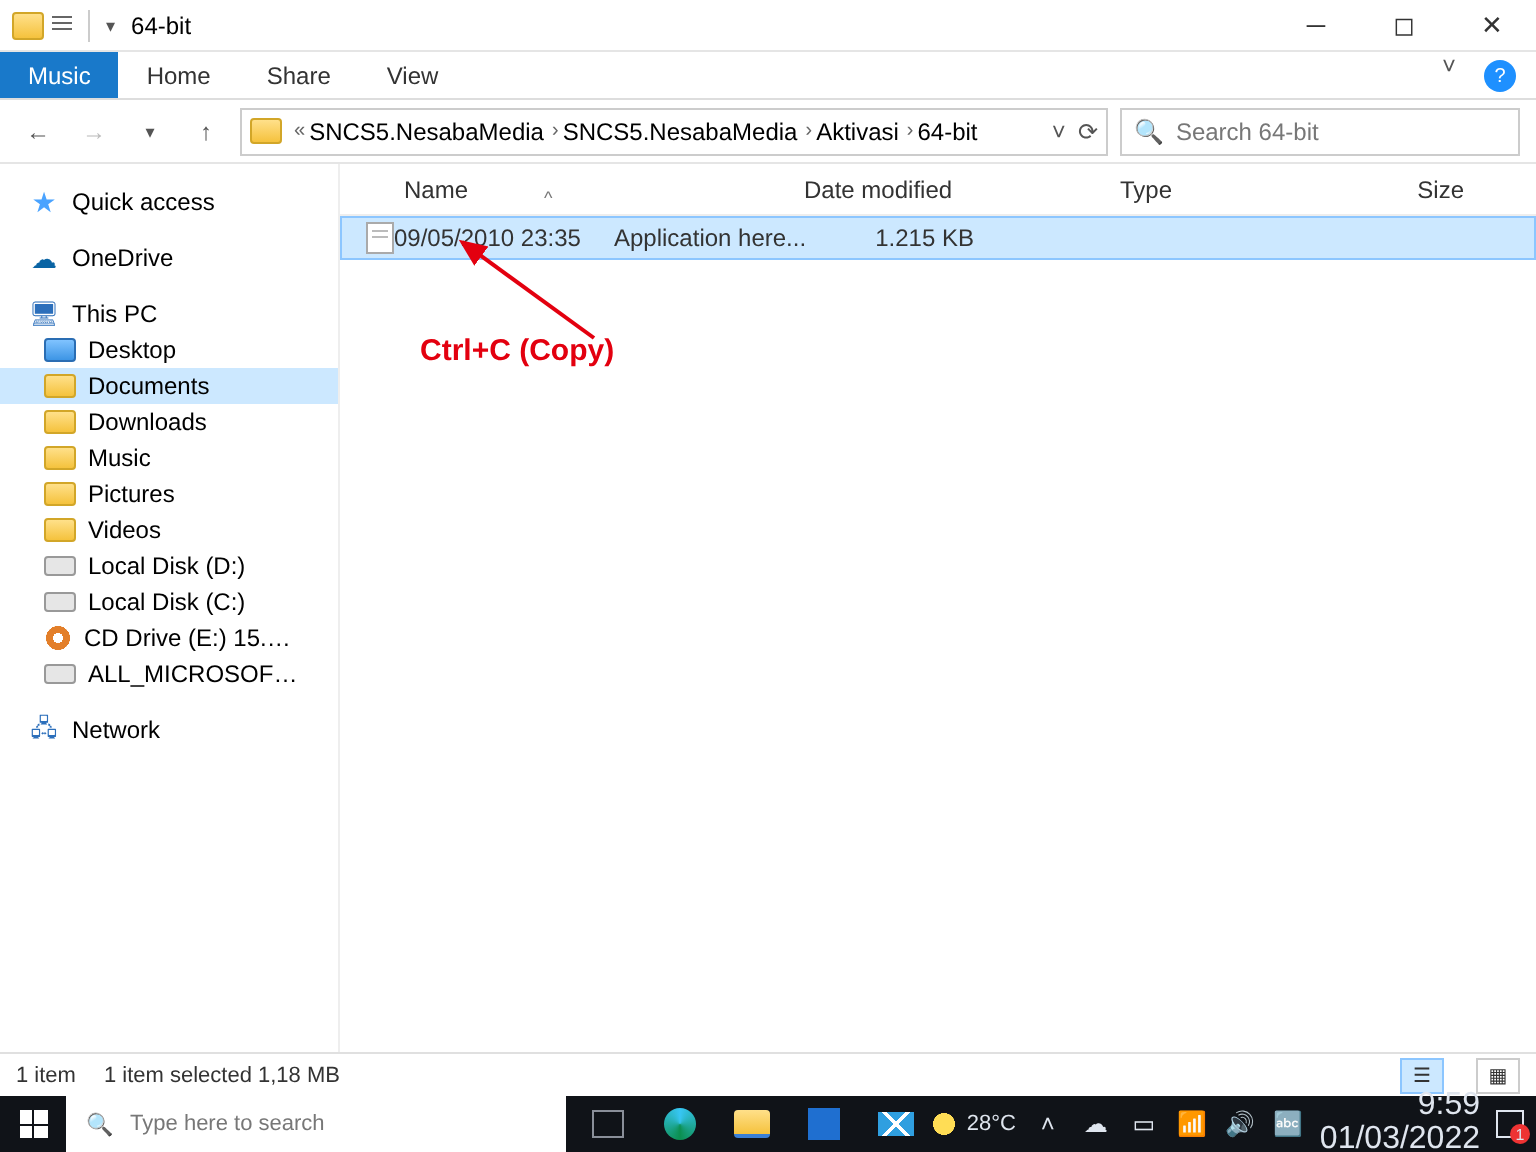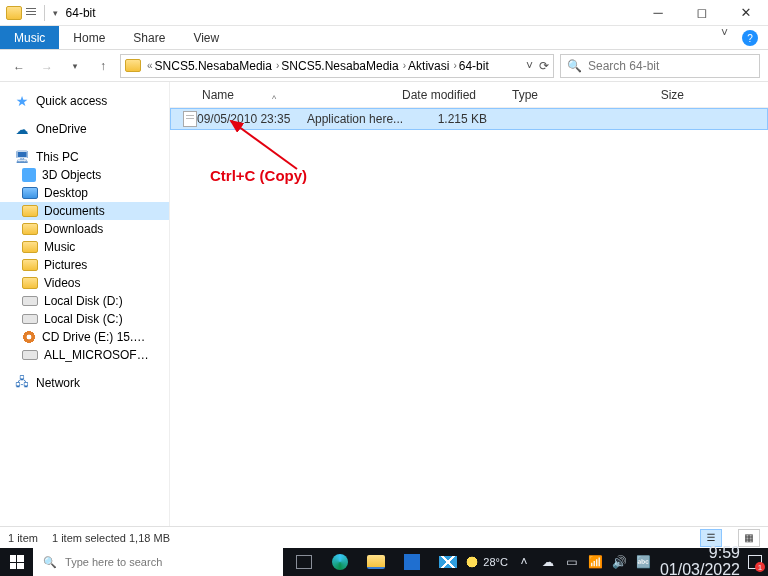--- a/index.html
+++ b/index.html
@@ -56,21 +56,21 @@
   .ico.drive{width:16px;height:10px;background:#e6e6e6;border:1px solid #999;border-radius:2px;}
   .ico.cd{width:14px;height:14px;border-radius:50%;background:radial-gradient(circle,#fff 25%,#e37f2a 26%,#e37f2a 60%,#fff 61%);}
   .ico.net{color:#2c6fbb;font-size:12px;}
   .ico.obj{width:14px;height:14px;background:#4facfe;border-radius:2px;}
 
   
   .colhead{display:flex;height:26px;align-items:center;border-bottom:1px solid #eee;padding-left:12px;font-size:12px;color:#333;}
   .colhead div{padding-right:8px;}
   .col-name{width:200px;}
   .col-date{width:110px;}
-  .col-type{width:110px;}
+  .col-type{width:110px;margin-left:48px;}
   .col-size{width:70px;text-align:right;}
   .col-checkchev {width:20px;color:#777;font-size:9px;}
 
   .filerow{display:flex;align-items:center;height:22px;padding-left:12px;font-size:12px;}
   .filerow.sel{background:#cce8ff;border:1px solid #8cc6ff;}
   .filerow .ico.file{width:14px;height:16px;background:#fff;border:1px solid #aaa;position:relative;}
   .filerow .ico.file::after{content:"";position:absolute;top:3px;left:2px;right:2px;height:6px;background:repeating-linear-gradient(#bbb 0 1px,transparent 1px 3px);}
   .filerow .name{width:194px;padding-left:6px;}
   .filerow .date{width:110px;color:#333;}
   .filerow .type{width:110px;color:#333;overflow:hidden;text-overflow:ellipsis;white-space:nowrap;}
@@ -189,24 +189,20 @@
           <span class="ico cloud">☁</span>
           <span>OneDrive</span>
         </div>
     </div>
     <div class="tree-sec">
       <div class="tree-item header">
           <span class="ico pc">🖥</span>
           <span>This PC</span>
         </div>
       <div class="tree-item">
-          <span class="ico obj"></span>
-          <span>3D Objects</span>
-        </div>
-      <div class="tree-item">
           <span class="ico folder blue"></span>
           <span>Desktop</span>
         </div>
       <div class="tree-item sel">
           <span class="ico folder"></span>
           <span>Documents</span>
         </div>
       <div class="tree-item">
           <span class="ico folder"></span>
           <span>Downloads</span>

